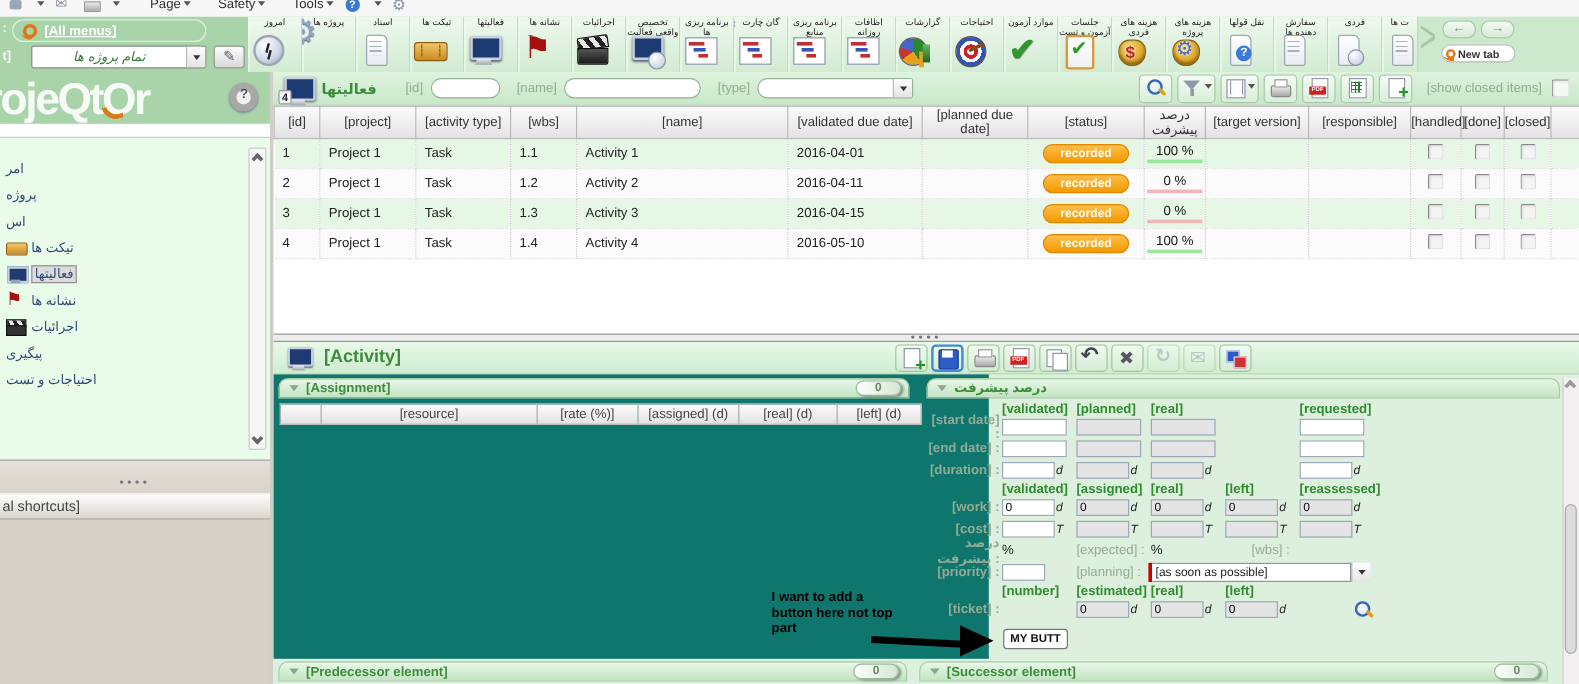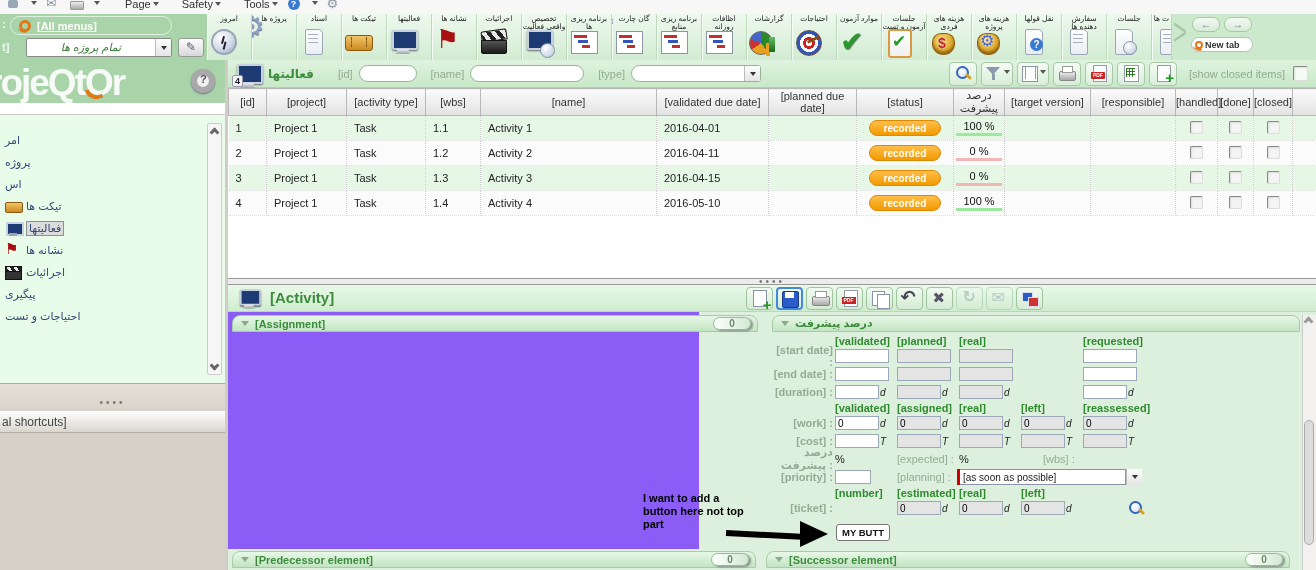--- a/index.html
+++ b/index.html
@@ -59,21 +59,21 @@
   .tb-icon[data-icon="target"]::after { left:15px; top:11px; width:13px; height:3px; background:#8a4a10; transform:rotate(-25deg); }
   .tb-icon[data-icon="check"]::before { content:"\2714"; left:3px; top:-2px; font-size:28px; font-weight:bold; color:#2a9a2a; text-shadow:1px 1px 1px #575; }
   .tb-icon[data-icon="clipboard-check"]::before { left:6px; top:2px; width:20px; height:25px; background:linear-gradient(#fff,#f0f0f0); border:2px solid #d89a40; border-radius:3px; }
   .tb-icon[data-icon="clipboard-check"]::after { content:"\2714"; left:10px; top:4px; font-size:17px; font-weight:bold; color:#2a9a2a; }
   .tb-icon[data-icon^="moneybag"]::before { left:5px; top:6px; width:21px; height:20px; background:radial-gradient(circle at 40% 30%,#f8d878,#d8a020 70%,#a87010); border:1px solid #886010; border-radius:40% 40% 50% 50%; box-shadow:inset 0 -2px 3px #8a6010; }
   .tb-icon[data-icon="moneybag-dollar"]::after { content:"$"; left:11px; top:8px; color:#bb2222; font-weight:bold; font-size:14px; text-shadow:0 0 2px #fff; }
   .tb-icon[data-icon="moneybag-gear"]::after { content:"\2699"; left:8px; top:4px; color:#4466cc; font-size:16px; text-shadow:0 0 2px #fff; }
   .tb-icon[data-icon="flag"]::before { content:"\2691"; left:4px; top:-3px; font-size:26px; color:#a81010; }
   .tb-icon[data-icon="clapper"]::before { left:4px; top:3px; width:24px; height:9px; background:repeating-linear-gradient(60deg,#222 0 4px,#e8e8e8 4px 8px); border:1px solid #111; border-radius:2px 2px 0 0; transform:rotate(-8deg); }
   .tb-icon[data-icon="clapper"]::after { left:4px; top:13px; width:24px; height:12px; background:linear-gradient(#555,#1a1a1a); border:1px solid #111; border-radius:0 0 2px 2px; }
-  .tb-item.partial { width:20px; }
+  .tb-item.partial { width:30px; }
   .tb-chevron { flex:none; width:16px; font-size:24px; color:#a6c8a6; line-height:40px; transform:scaleY(1.6); text-align:center; }
   .tb-nav { flex:none; width:68px; padding-top:3px; }
   .nav-arrows { display:flex; gap:4px; justify-content:center; }
   .nav-arrow { width:28px; height:15px; background:linear-gradient(#f4faf4,#d6ead6); border:1px solid #a8c8a8; border-radius:7px; font-size:11px; font-weight:bold; color:#7a8a9a; text-align:center; line-height:13px; }
   .newtab-btn { margin:5px auto 0; width:62px; height:15px; background:#fff; border:1px solid #bbb; border-radius:8px; display:flex; align-items:center; gap:2px; padding-left:3px; }
   .newtab-btn .q-ring { width:8px; height:8px; border-width:2px; }
   .newtab-btn span { font-size:9px; color:#333; font-weight:bold; }
 
   
   .sidebar { position:absolute; left:0; top:60px; width:228px; height:510px; background:#d5d1c9; border-right:3px solid #cfcdc5; }
@@ -179,21 +179,21 @@
   .dt-icon[data-icon="refresh"]::before { content:"\21BB"; left:3px; top:-3px; font-size:16px; font-weight:bold; color:#9aa8b0; }
   .dt-icon[data-icon="mail"]::before { content:"\2709"; left:2px; top:-2px; font-size:16px; color:#9aa8b0; }
   .dt-icon[data-icon="clone"]::before { left:2px; top:2px; width:9px; height:8px; background:#2b5cc8; border:1px solid #dde; }
   .dt-icon[data-icon="clone"]::after { left:8px; top:7px; width:9px; height:8px; background:#cc3333; border:1px solid #dde; }
 
   .section-bar { position:absolute; height:17px; background:linear-gradient(#e8f8e8,#c2e4c2); border:1px solid #a8cba8; border-radius:8px 8px 0 0; display:flex; align-items:center; }
   .disclosure { width:0; height:0; border:4px solid transparent; border-top:5px solid #8aa88a; margin:4px 6px 0 8px; }
   .section-title { font-size:11px; font-weight:bold; color:#3c8c3c; }
   .badge { position:absolute; right:6px; top:1px; width:38px; height:13px; border-radius:7px; background:linear-gradient(90deg,#fbfffb,#d4e8d4); border:1px solid #9ab99a; box-shadow:2px 1px 2px rgba(60,60,60,.5); font-size:10px; font-weight:bold; color:#6a8a6a; text-align:center; line-height:12px; }
 
-  .left-col { position:absolute; left:0; top:27px; width:471px; bottom:21px; background:#8b5cf6; }
+  .left-col { position:absolute; left:0; top:27px; width:596px; bottom:21px; background:#0f766e; }
   .asg-bar { left:4px; top:3px; width:526px; }
   .asg-table { position:absolute; left:5px; top:24px; border-collapse:collapse; }
   .asg-table th { height:17px; background:linear-gradient(#fbfbfb,#e2e2e2); border:1px solid #b8b8b8; font-size:11px; font-weight:normal; color:#444; }
 
   .right-col { position:absolute; left:542px; right:14px; top:27px; bottom:0; }
   .prog-bar { left:2px; top:3px; right:2px; }
   .fields { position:absolute; left:0; top:22px; right:0; }
   .frow { display:flex; align-items:center; height:18px; font-size:11px; color:#93ab93; }
   .frow.hdr { height:13px; }
   .flabel { width:63px; text-align:right; flex:none;font-weight:bold; }
@@ -359,21 +359,21 @@
           <div class="tb-label">نقل قولها</div>
           <span class="tb-icon" data-icon="doc-question"></span>
         </div>
 
         <div class="tb-item">
           <div class="tb-label">سفارش دهنده ها</div>
           <span class="tb-icon" data-icon="doc"></span>
         </div>
 
         <div class="tb-item">
-          <div class="tb-label">جلسات</div>
+          <div class="tb-label">فردی</div>
           <span class="tb-icon" data-icon="doc-clock"></span>
         </div>
 
       <div class="tb-item partial">
         <div class="tb-label">ت ها</div>
         <span class="tb-icon" data-icon="doc"></span>
       </div>
       <div class="tb-chevron">&gt;</div>
       <div class="tb-nav">
         <div class="nav-arrows">
@@ -660,20 +660,40 @@
             </div>
         </div>
       </div>
 
       <div class="left-col">
         <div class="section-bar asg-bar">
           <span class="disclosure"></span>
           <span class="section-title">[Assignment]</span>
           <span class="badge">0</span>
         </div>
+        <table class="asg-table">
+          <colgroup>
+              <col style="width:34px">
+              <col style="width:180px">
+              <col style="width:84px">
+              <col style="width:84px">
+              <col style="width:82px">
+              <col style="width:70px">
+            </colgroup>
+          <tbody>
+              <tr>
+                <th></th>
+                <th>[resource]</th>
+                <th>[rate (%)]</th>
+                <th>[assigned] (d)</th>
+                <th>[real] (d)</th>
+                <th>[left] (d)</th>
+              </tr>
+        </tbody>
+          </table>
       </div>
 
       <div class="right-col">
         <div class="section-bar prog-bar">
           <span class="disclosure"></span>
           <span class="section-title">درصد پیشرفت</span>
         </div>
         <div class="fields">
 
           <div class="frow hdr">

